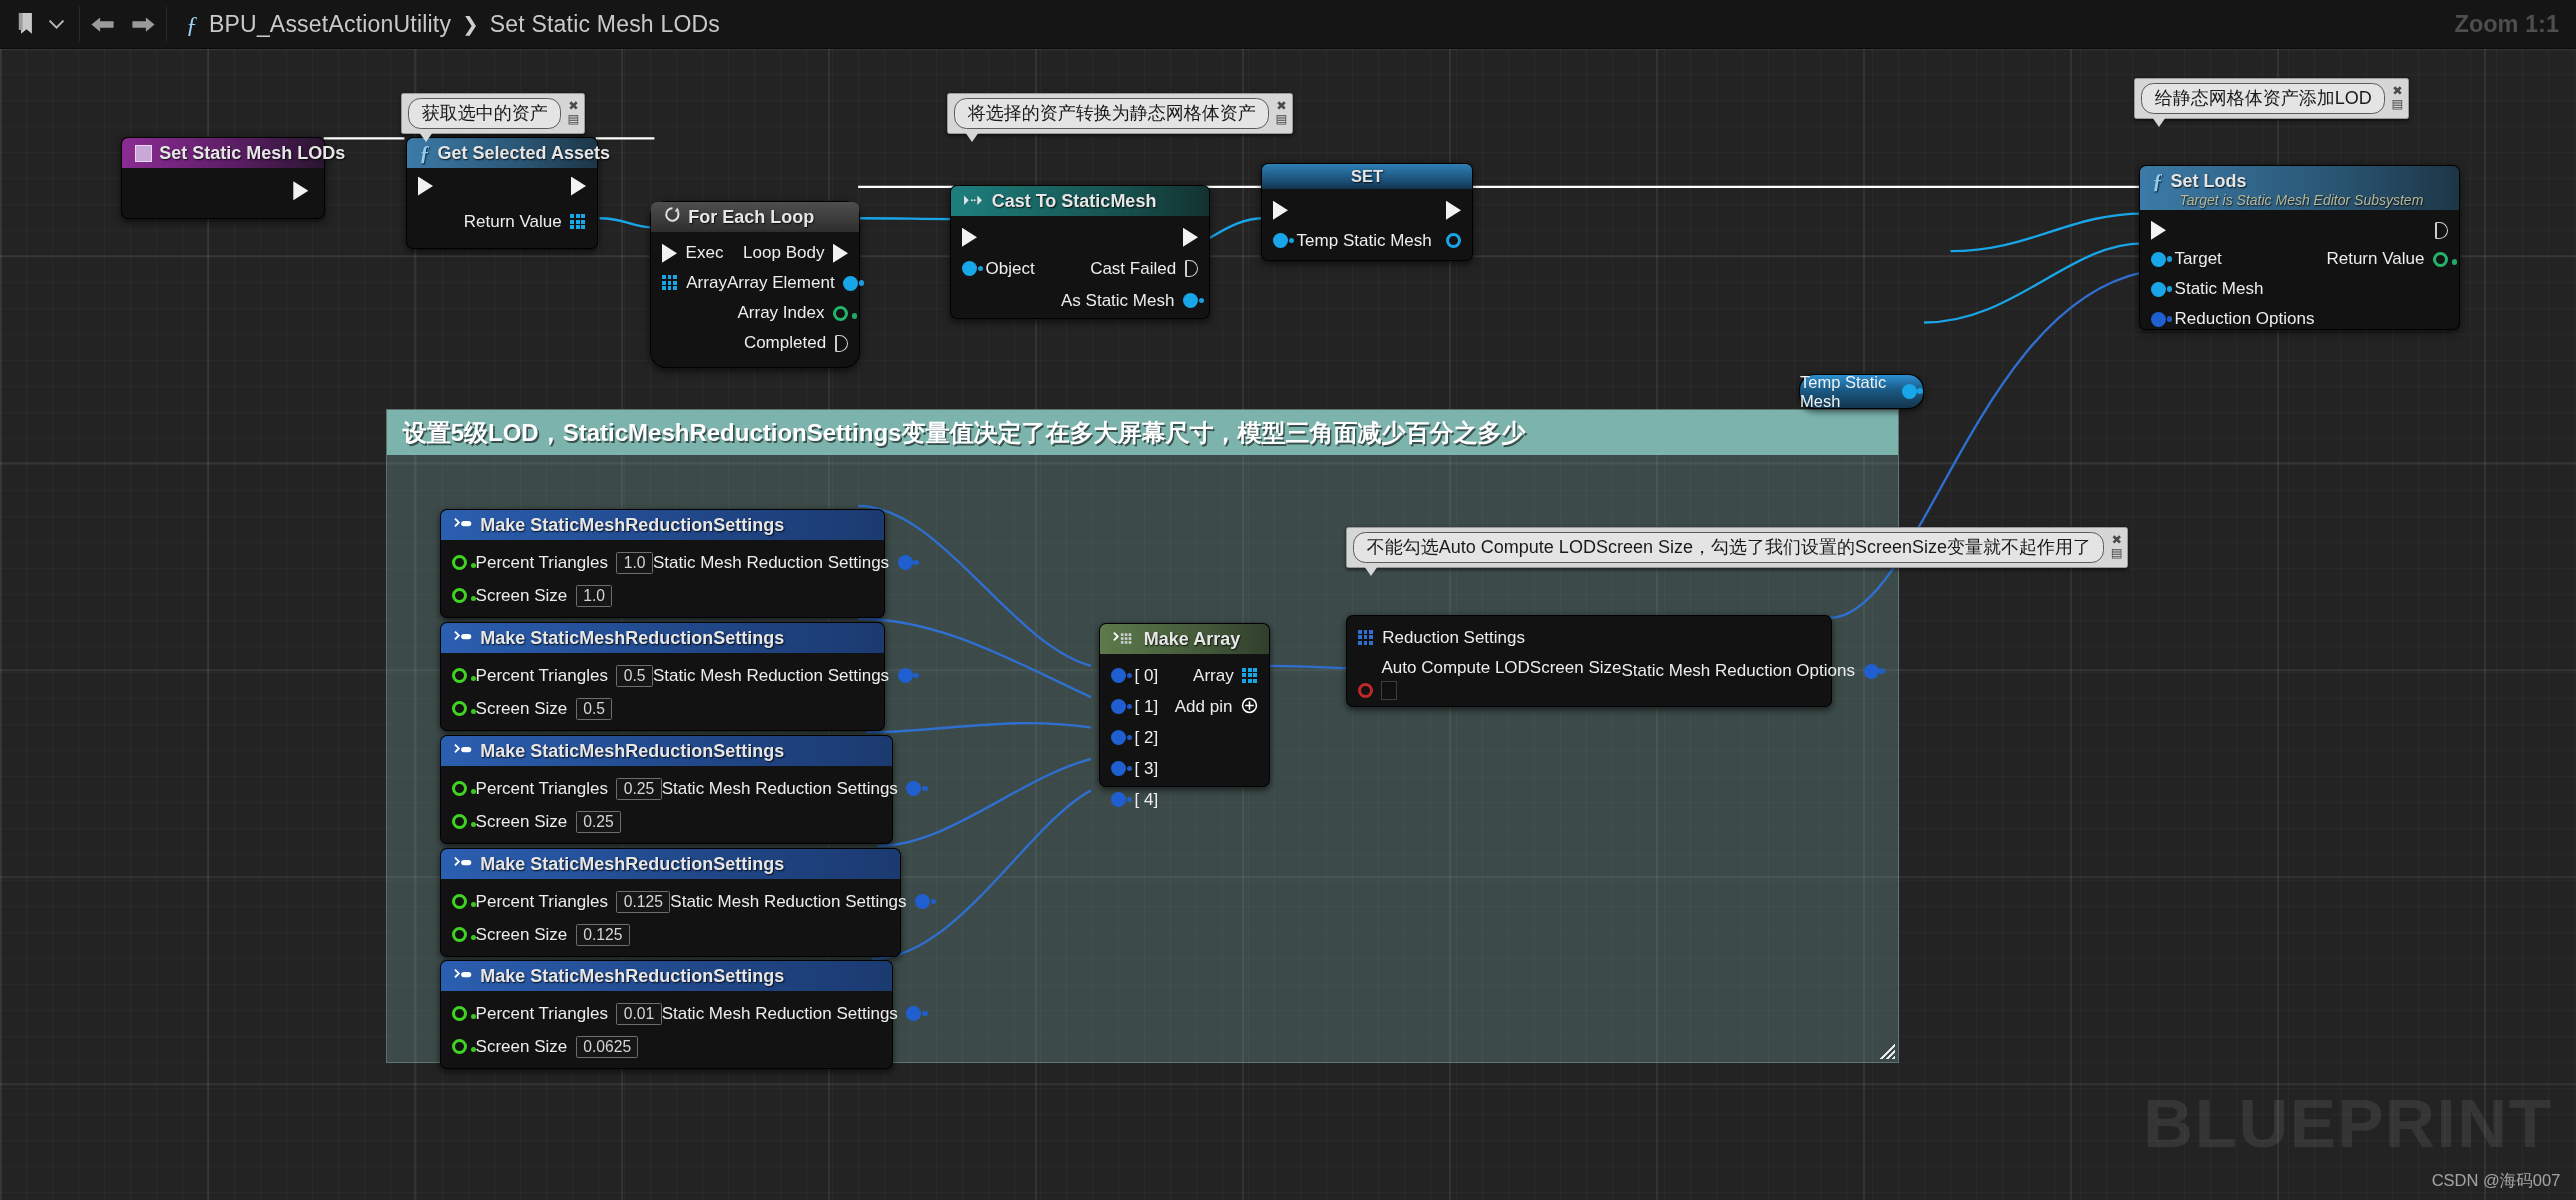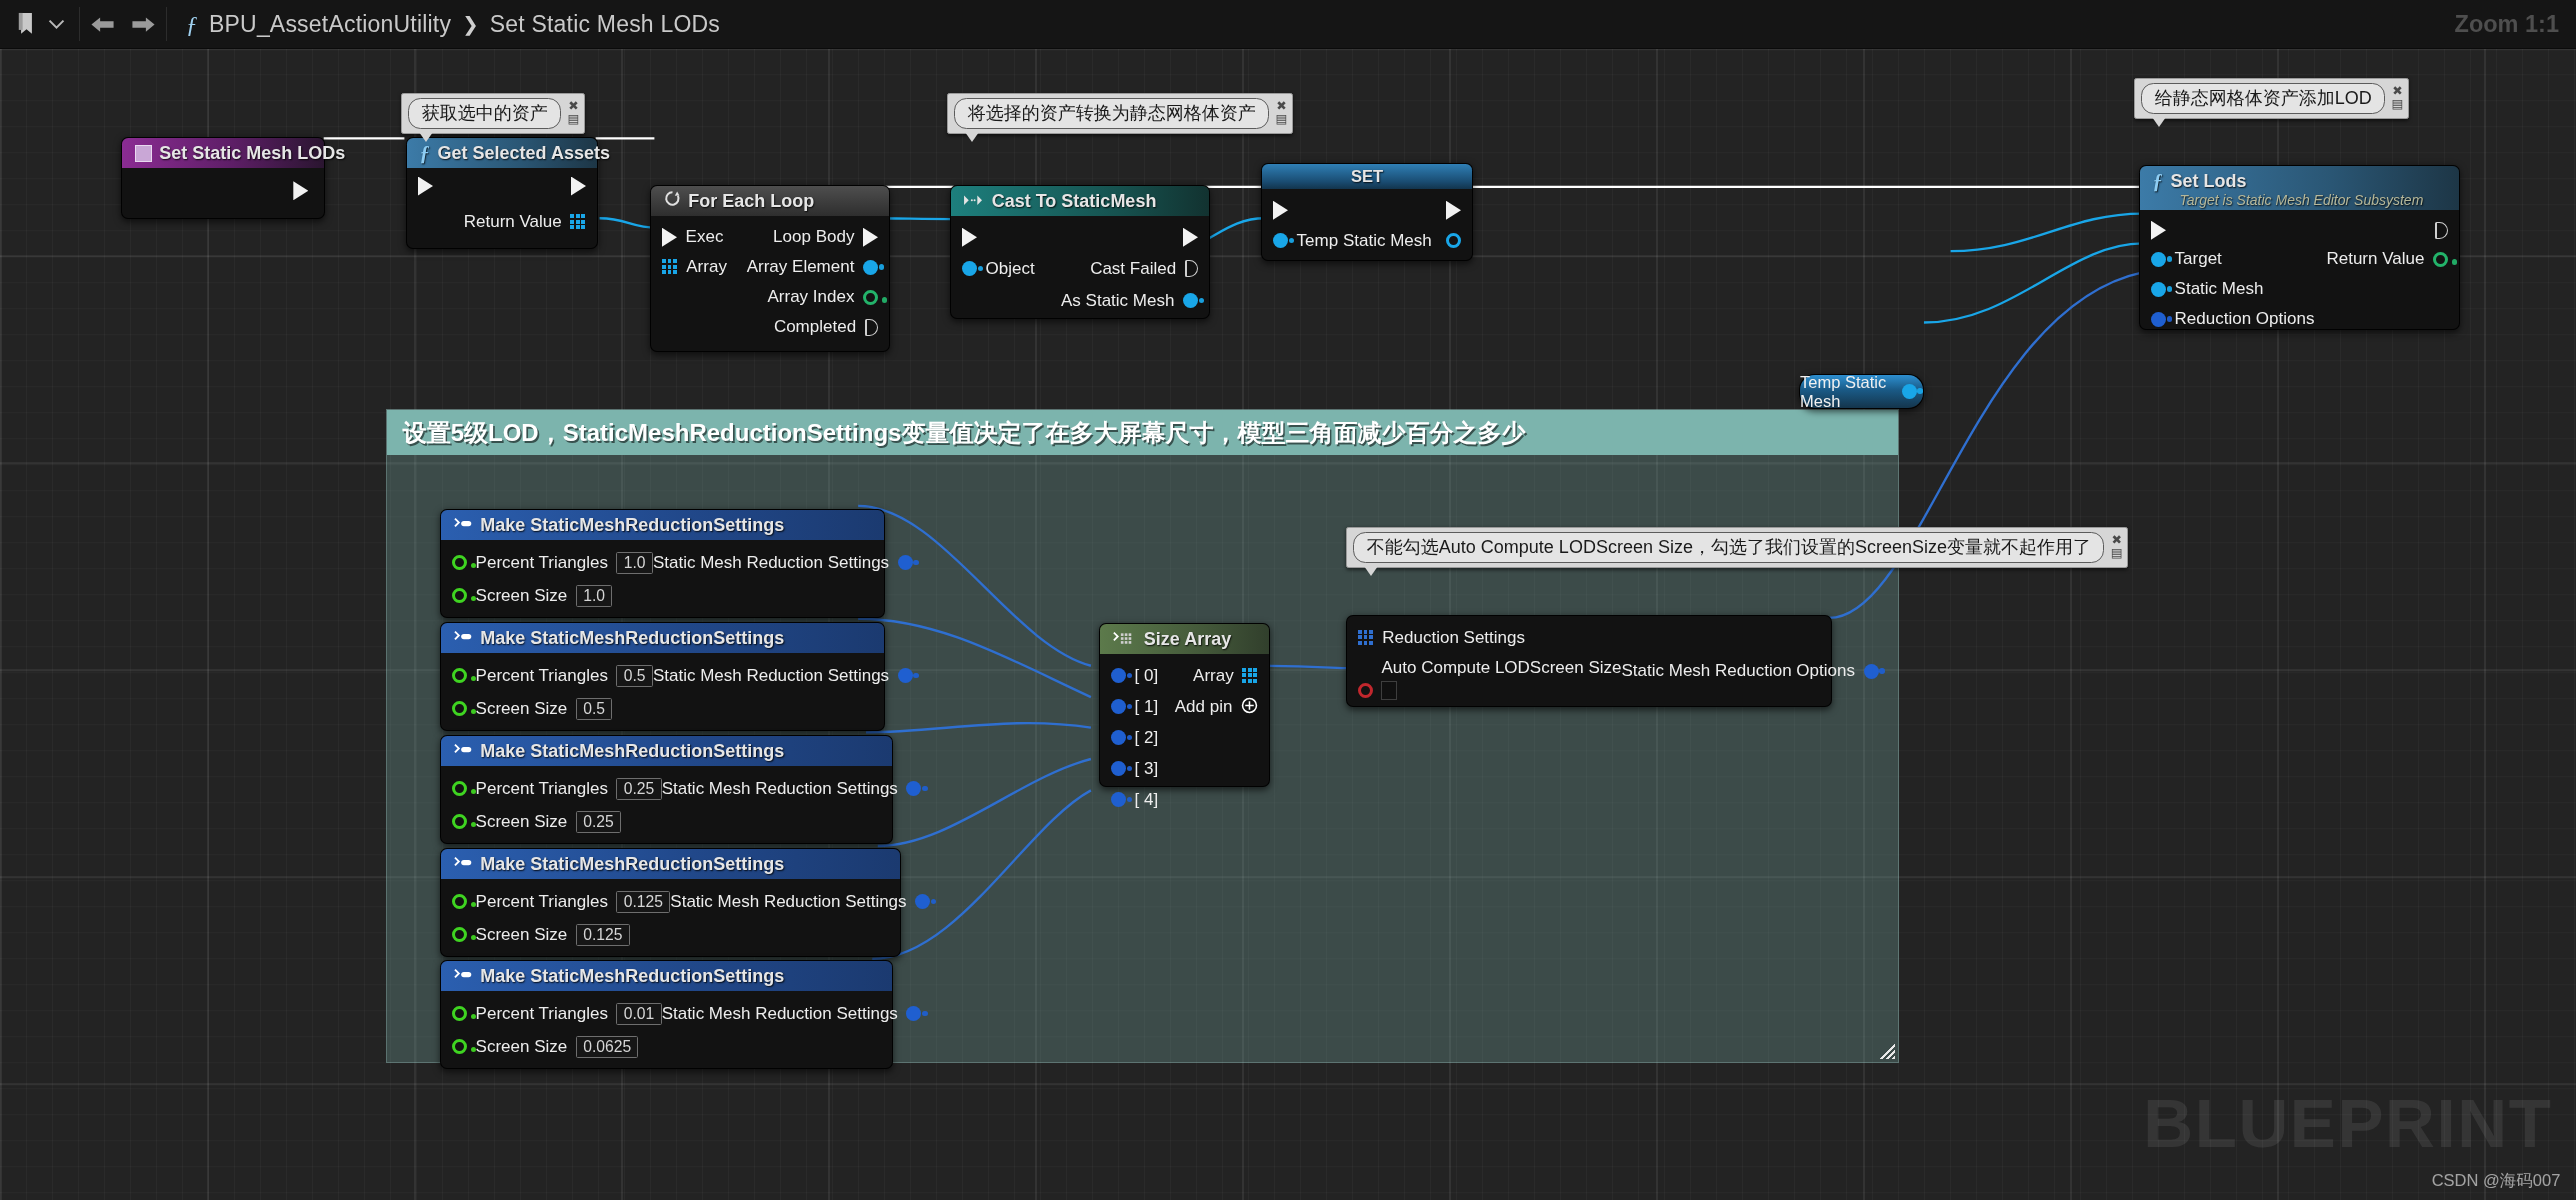--- a/index.html
+++ b/index.html
@@ -341,21 +341,21 @@
                 <i style="left:11px;top:5.5px"></i>
               <i style="left:0;top:11px"></i>
                 <i style="left:5.5px;top:11px"></i>
                 <i style="left:11px;top:11px"></i>
             </span>
           </div>
         </div>
       </div>
     </div>
 
-    <div class="node" style="left:650px; top:136px; width:240px;">
+    <div class="node" style="left:650px; top:152px; width:210px;border-radius:16px;">
       <div class="node-head h-grey">
         <span>
           <svg width="17" height="17" viewBox="0 0 22 22">
               <path d="M11 3a8 8 0 1 0 7 4.5" stroke="#e0e0e0" stroke-width="2.6" fill="none"></path>
               <path d="M17 2l3 5-6 .6z" fill="#e0e0e0"></path>
             </svg>
         </span>
         <span>For Each Loop</span>
       </div>
       <div class="node-body" style="height:135px;">
@@ -690,21 +690,21 @@
                 <rect x="20" y="3" width="3.4" height="3.4"></rect>
             <rect x="10" y="8" width="3.4" height="3.4"></rect>
                 <rect x="15" y="8" width="3.4" height="3.4"></rect>
                 <rect x="20" y="8" width="3.4" height="3.4"></rect>
             <rect x="10" y="13" width="3.4" height="3.4"></rect>
                 <rect x="15" y="13" width="3.4" height="3.4"></rect>
                 <rect x="20" y="13" width="3.4" height="3.4"></rect>
               </g>
           </svg>
         </span>
-        <span>Size Array</span>
+        <span>Make Array</span>
       </div>
       <div class="node-body" style="height:132px;">
         <div class="row" style="height:31px;">
           <div class="left">
             <span class="pin blue"></span>
             <span class="plabel">[ 0]</span>
           </div>
           <div class="right">
             <span class="plabel">Array</span>
             <span class="apin grid">

